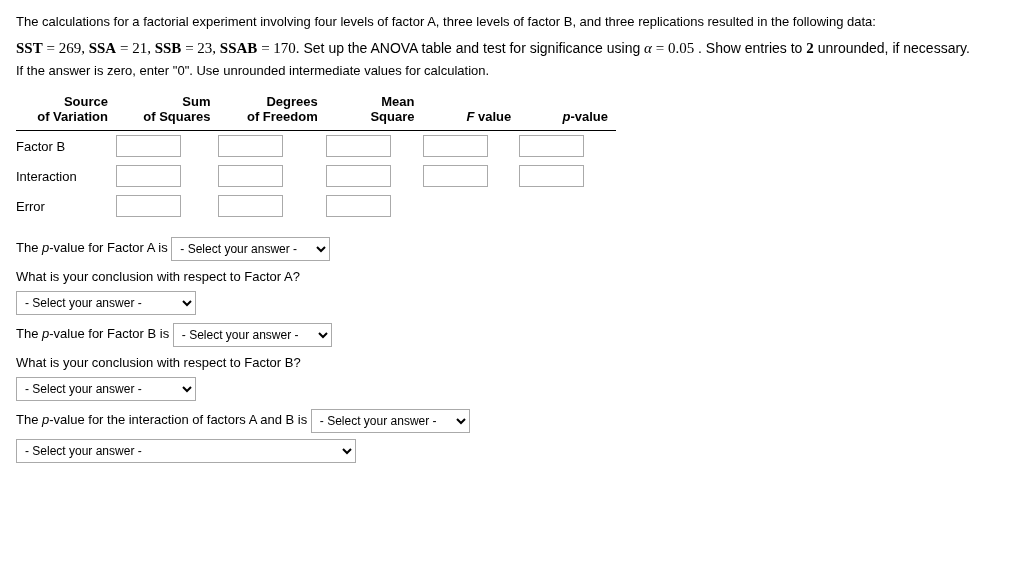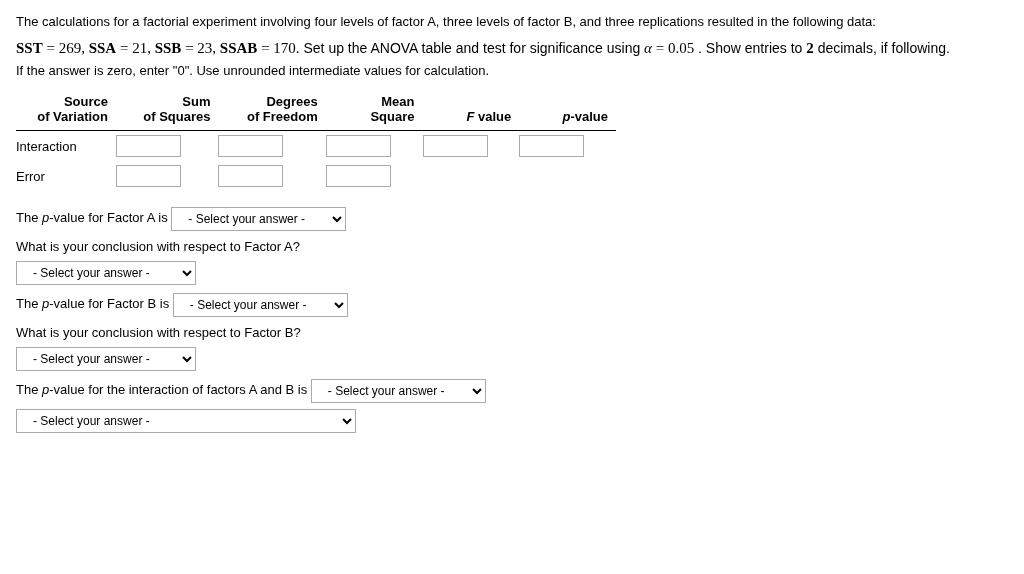--- a/index.html
+++ b/index.html
@@ -61,21 +61,21 @@
       line-height: 1.6;
     }
     .section-line em {
       font-style: italic;
     }
     select.answer-select {
       height: 24px;
       border: 1px solid #aaa;
       background: #fff;
       font-size: 12px;
-      padding: 1px 12px;
+      padding: 1px 4px;
       cursor: pointer;
     }
     .select-inline {
       display: inline-block;
       vertical-align: middle;
     }
     .select-block {
       display: block;
       margin-top: 3px;
       margin-bottom: 8px;
@@ -88,39 +88,47 @@
 <body>
 
 <p class="intro-text">The calculations for a factorial experiment involving four levels of factor A, three levels of factor B, and three replications resulted in the following data:</p>
 
 <div class="math-line">
   <span class="eq"><b>SST</b> = 269, <b>SSA</b> = 21, <b>SSB</b> = 23, <b>SSAB</b> = 170.</span>
   <span> Set up the ANOVA table and test for significance using </span>
   <span class="eq"><i>α</i> = 0.05</span>
   <span>. Show entries to </span>
   <span class="eq"><b>2</b></span>
-  <span> decimals, if following.</span>
+  <span> unrounded, if necessary.</span>
 </div>
 
 <p class="sub-text">If the answer is zero, enter "0". Use unrounded intermediate values for calculation.</p>
 
 <table class="anova-table">
   <thead>
     <tr class="header-row">
       <th>Source<br>of Variation</th>
       <th>Sum<br>of Squares</th>
       <th>Degrees<br>of Freedom</th>
       <th>Mean<br>Square</th>
       <th><i>F</i> value</th>
       <th><i>p</i>-value</th>
     </tr>
   </thead>
   <tbody>
 
 
+    <tr>
+      <td class="row-label">Factor B</td>
+      <td><input class="cell-input" type="text" value="" style=""></td>
+      <td><input class="cell-input" type="text" value="" style=""></td>
+      <td><input class="cell-input" type="text" value="" style=""></td>
+      <td><input class="cell-input" type="text" value="" style=""></td>
+      <td><input class="cell-input" type="text" value="" style=""></td>
+    </tr>
 
     <tr>
       <td class="row-label">Interaction</td>
       <td><input class="cell-input" type="text" value="" style=""></td>
       <td><input class="cell-input" type="text" value="" style=""></td>
       <td><input class="cell-input" type="text" value="" style=""></td>
       <td><input class="cell-input" type="text" value="" style=""></td>
       <td><input class="cell-input" type="text" value="" style=""></td>
     </tr>
 

